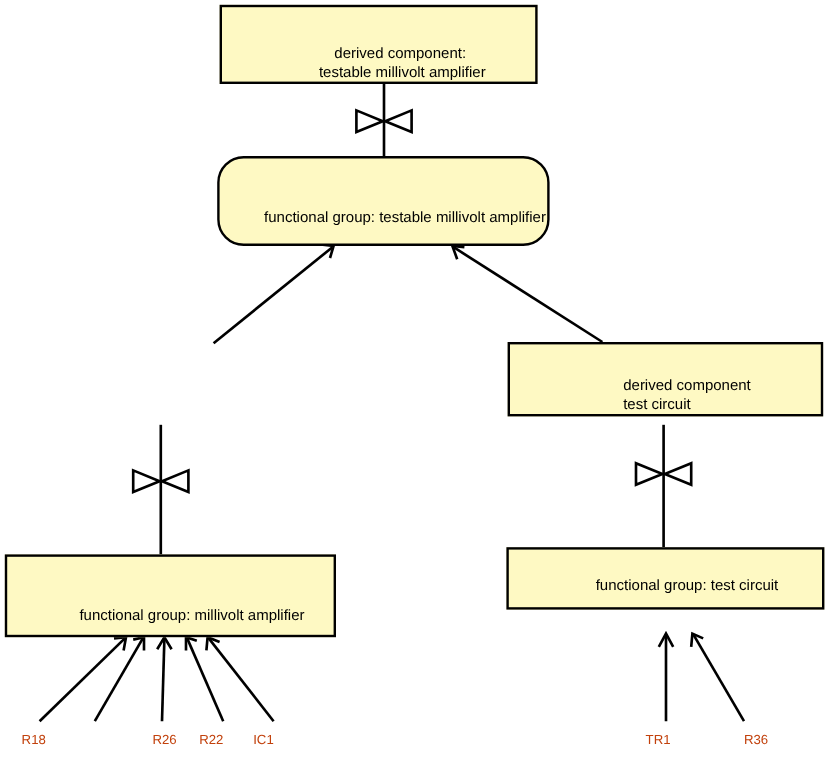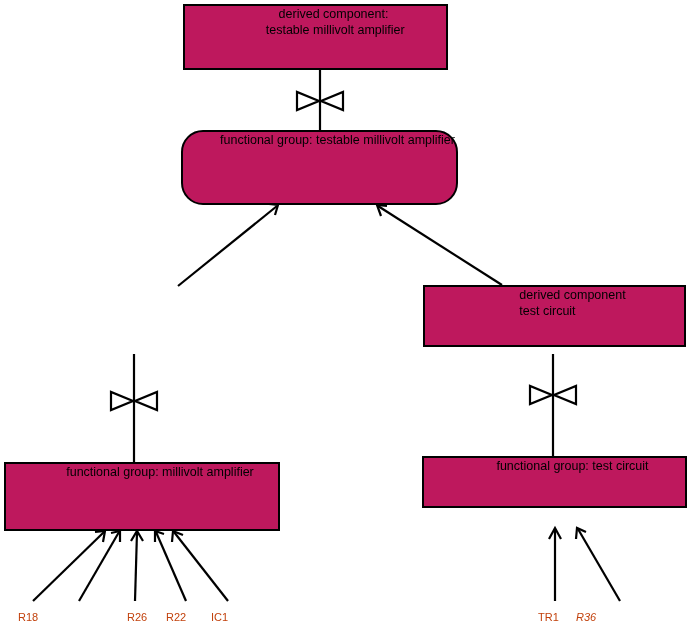--- a/index.html
+++ b/index.html
@@ -21,23 +21,23 @@
     position: absolute;
     top: 0;
     left: 0;
     width: 698px;
     height: 631px;
   }
   .node-box {
     position: absolute;
     box-sizing: border-box;
     border: 2px solid #000000;
-    background: #be185d;
+    background: #fef9c3;
     display: flex;
-    align-items: flex-start;
+    align-items: flex-end;
     justify-content: center;
     padding-left: 36px;
   }
   .node-text {
     font-family: "Liberation Sans", sans-serif;
     font-size: 12.5px;
     line-height: 16px;
     color: #000000;
     white-space: pre;
     text-align: left;
@@ -154,15 +154,15 @@
     <div class="node-text" style="margin-bottom:10px;"><span>functional group: test circuit</span></div>
   </div>
 
   <div class="leaf-label" style="left:18px; top:611px;"><span>R18</span></div>
   <div class="leaf-label" style="left:64px; top:611px;margin-top:28px;"><span>R30</span></div>
   <div class="leaf-label" style="left:127px; top:611px;"><span>R26</span></div>
   <div class="leaf-label" style="left:166px; top:611px;"><span>R22</span></div>
   <div class="leaf-label" style="left:211px; top:611px;"><span>IC1</span></div>
 
   <div class="leaf-label" style="left:538px; top:611px;"><span>TR1</span></div>
-  <div class="leaf-label" style="left:576px; top:611px;font-style:italic;"><span>R36</span></div>
+  <div class="leaf-label" style="left:620px; top:611px;"><span>R36</span></div>
 
 </div>
 
 </body></html>

